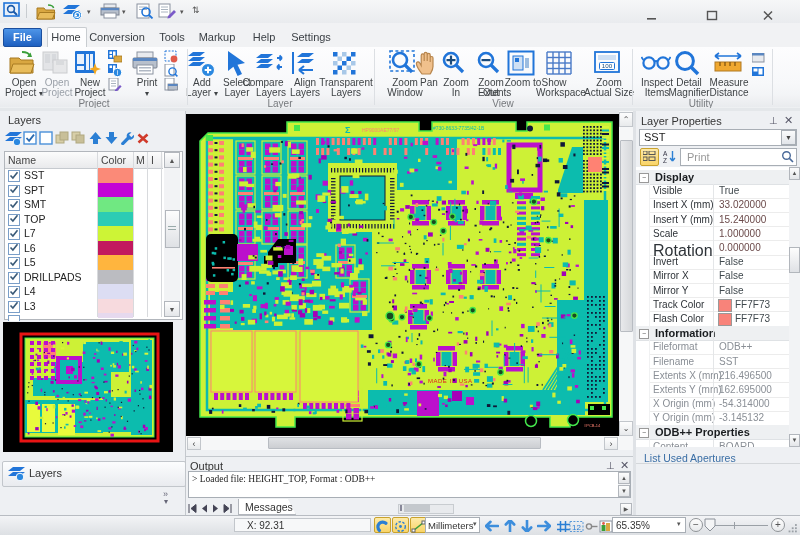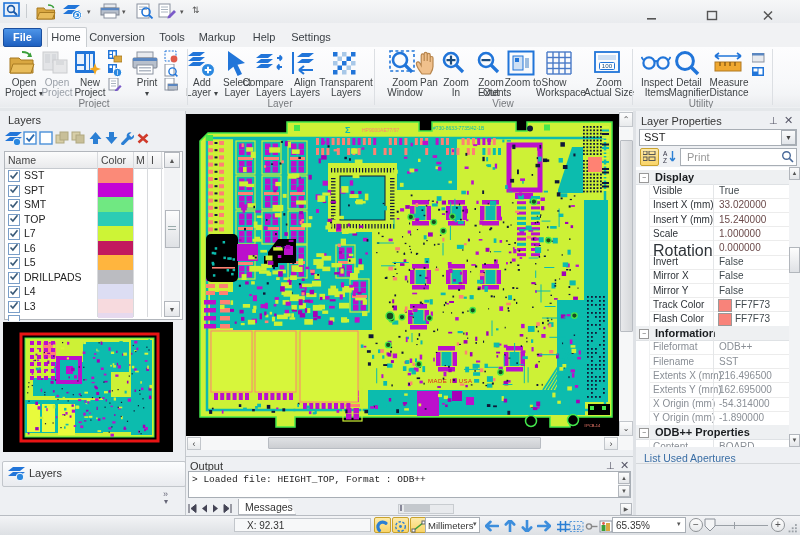--- a/index.html
+++ b/index.html
@@ -2318,21 +2318,21 @@
     <div style="position:absolute;left:653px;top:369.8px;font-size:10px;color:#8a8f96">Extents X (mm)</div>
     <div style="position:absolute;left:719px;top:369.8px;font-size:10px;color:#8a8f96">216.496500</div>
     <div style="position:absolute;left:649px;top:382.5px;width:140px;height:14.2px;border-bottom:1px solid #ececec"></div>
     <div style="position:absolute;left:653px;top:384.0px;font-size:10px;color:#8a8f96">Extents Y (mm)</div>
     <div style="position:absolute;left:719px;top:384.0px;font-size:10px;color:#8a8f96">162.695000</div>
     <div style="position:absolute;left:649px;top:396.7px;width:140px;height:14.2px;border-bottom:1px solid #ececec"></div>
     <div style="position:absolute;left:653px;top:398.2px;font-size:10px;color:#8a8f96">X Origin (mm)</div>
     <div style="position:absolute;left:719px;top:398.2px;font-size:10px;color:#8a8f96">-54.314000</div>
     <div style="position:absolute;left:649px;top:410.9px;width:140px;height:14.2px;border-bottom:1px solid #ececec"></div>
     <div style="position:absolute;left:653px;top:412.4px;font-size:10px;color:#8a8f96">Y Origin (mm)</div>
-    <div style="position:absolute;left:719px;top:412.4px;font-size:10px;color:#8a8f96">-1.890000</div>
+    <div style="position:absolute;left:719px;top:412.4px;font-size:10px;color:#8a8f96">-3.145132</div>
     <div style="position:absolute;left:636px;top:425.1px;width:153px;height:14.2px;background:#eef0f2;border-bottom:1px solid #dfe2e5"></div>
     <div style="position:absolute;left:639px;top:428.1px;width:8px;height:8px;background:#fff;border:1px solid #999;font-size:7px;line-height:7px;text-align:center;color:#555">−</div>
     <div style="position:absolute;left:655px;top:426.1px;font-size:11px;font-weight:bold;color:#1a1d20">ODB++ Properties</div>
     <div style="position:absolute;left:649px;top:439.3px;width:140px;height:14.2px;border-bottom:1px solid #ececec"></div>
     <div style="position:absolute;left:653px;top:440.8px;font-size:10px;color:#8a8f96">Content</div>
     <div style="position:absolute;left:719px;top:440.8px;font-size:10px;color:#8a8f96">BOARD</div>
     <div style="position:absolute;left:713px;top:184px;width:1px;height:263px;background:#e4e6e8"></div>
     <div style="position:absolute;left:649px;top:184px;width:1px;height:263px;background:#f0f1f2"></div>
     <div style="position:absolute;left:636px;top:447px;width:164px;height:70px;background:#eef0f3"></div>
     <div style="position:absolute;left:789px;top:167px;width:11px;height:280px;background:#f2f3f5"></div>
@@ -2341,21 +2341,21 @@
     <div style="position:absolute;left:789px;top:247px;width:11px;height:26px;background:linear-gradient(#fdfdfd,#dfe1e5);border:1px solid #b2b6bc;box-sizing:border-box"></div>
     <div style="position:absolute;left:644px;top:452px;font-size:10.5px;color:#3a6ea5;text-decoration:underline">List Used Apertures</div>
     <div style="position:absolute;left:636px;top:463px;width:164px;height:1px;background:#d4d7da"></div>
 
 <div style="position:absolute;left:186px;top:450px;width:447px;height:65px;background:#eef0f3"></div>
     <div style="position:absolute;left:186px;top:456px;width:447px;height:1px;background:#c4c8cd"></div>
 <div style="position:absolute;left:190px;top:460px;font-size:11px;color:#333">Output</div>
     <div style="position:absolute;left:606px;top:460px;font-size:10px;color:#556">⊥</div>
     <div style="position:absolute;left:620px;top:459px;font-size:11px;color:#556">✕</div>
     <div style="position:absolute;left:188px;top:471px;width:443px;height:27px;background:#fff;border:1px solid #a8aeb5;box-sizing:border-box"></div>
-    <div style="position:absolute;left:192px;top:474px;font-size:9.5px;color:#222;font-family:Liberation Mono, monospace">&gt; Loaded file: HEIGHT_TOP, Format : ODB++</div>
+    <div style="position:absolute;left:192px;top:474px;font-size:9.5px;color:#222;font-family:Liberation Serif, serif">&gt; Loaded file: HEIGHT_TOP, Format : ODB++</div>
     <div style="position:absolute;left:618px;top:472px;width:12px;height:25px;background:#f2f3f5"></div>
     <div style="position:absolute;left:618px;top:472px;width:12px;height:12px;background:linear-gradient(#fdfdfd,#e4e6e9);border:1px solid #b2b6bc;box-sizing:border-box;text-align:center;font-size:6px;color:#555;line-height:10px">▲</div>
     <div style="position:absolute;left:618px;top:485px;width:12px;height:12px;background:linear-gradient(#fdfdfd,#e4e6e9);border:1px solid #b2b6bc;box-sizing:border-box;text-align:center;font-size:6px;color:#555;line-height:10px">▼</div>
     <svg width="50" height="11" viewBox="0 0 50 11" style="position:absolute;left:188px;top:503px">
       <path d="M1 1 v9 M3 5.5 l5 -4 v8 z" stroke="#445" fill="#445" stroke-width="1"></path>
       <path d="M14 5.5 l5 -4 v8 z" fill="#445"></path>
       <path d="M30 5.5 l-5 -4 v8 z" fill="#445"></path>
       <path d="M41 5.5 l-5 -4 v8 z M43 1 v9" stroke="#445" fill="#445" stroke-width="1"></path>
     </svg>
     <div style="position:absolute;left:238px;top:499px;width:56px;height:15px;background:#fff;border:1px solid #b2b6bc;border-top:none;transform:perspective(10px);clip-path:polygon(0 0,86% 0,100% 100%,0 100%)"></div>

